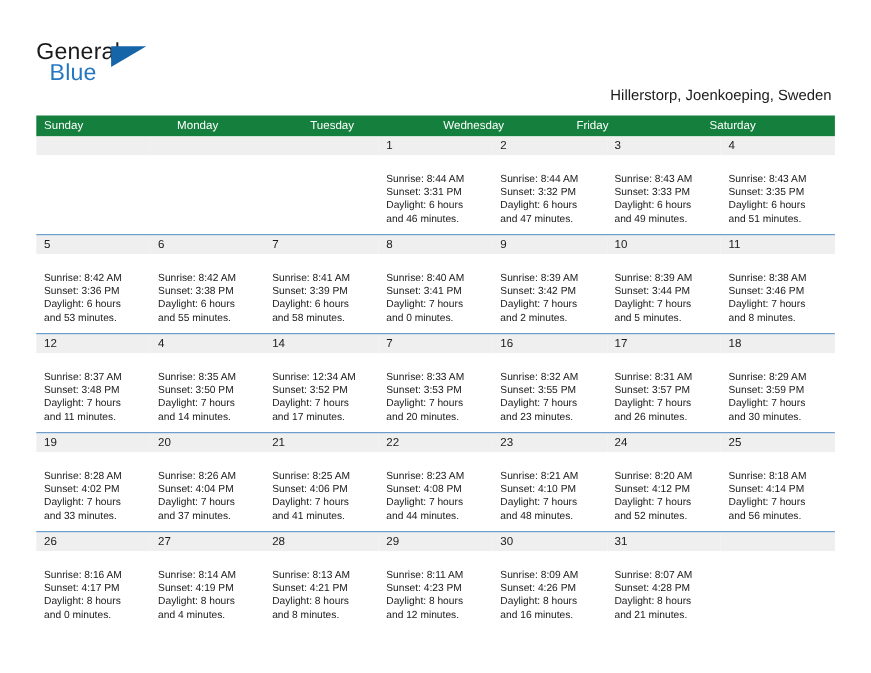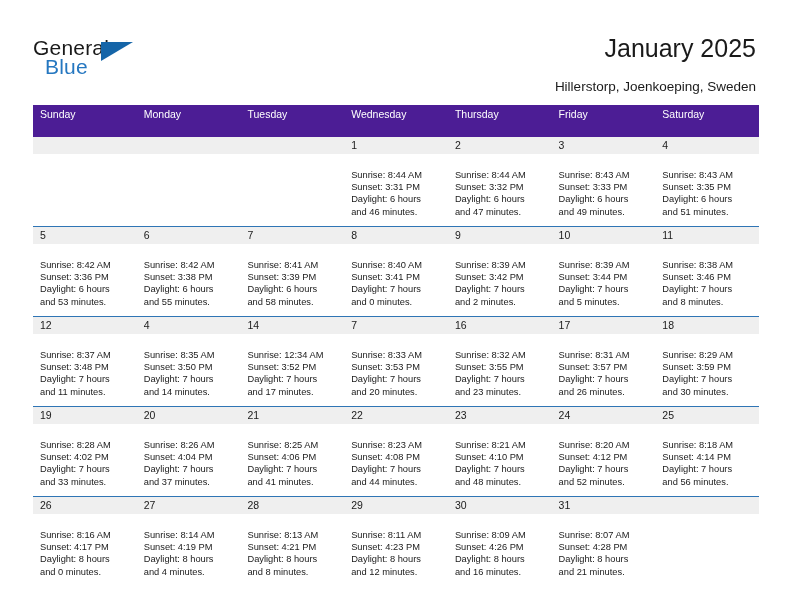--- a/index.html
+++ b/index.html
@@ -85,22 +85,22 @@
 
   
   .calendar {
     position: absolute;
     left: 33px;
     top: 105px;
     width: 726px;
   }
   .weekday-row {
     display: flex;
-    background: #4c1d95;
-    height: 32px;
+    background: #15803d;
+    height: 19px;
   }
   .weekday-cell {
     flex: 1 1 0;
     color: #ffffff;
     font-size: 10.5px;
     line-height: 19px;
     padding-left: 7px;
     box-sizing: border-box;
     white-space: nowrap;
     overflow: hidden;
@@ -147,31 +147,29 @@
 <body>
 
 <div class="page">
 
   <div class="header">
     <div class="logo">
       <span class="logo-general">General</span>
       <span class="logo-triangle"></span>
       <span class="logo-blue">Blue</span>
     </div>
-    <div class="title">January 2025</div>
     <div class="subtitle">Hillerstorp, Joenkoeping, Sweden</div>
   </div>
 
   <div class="calendar">
     <div class="weekday-row" id="weekday-row">
         <div class="weekday-cell">Sunday</div>
         <div class="weekday-cell">Monday</div>
         <div class="weekday-cell">Tuesday</div>
         <div class="weekday-cell">Wednesday</div>
-        <div class="weekday-cell">Thursday</div>
         <div class="weekday-cell">Friday</div>
         <div class="weekday-cell">Saturday</div>
       </div>
     <div id="weeks-container">
         <div class="week-row">
           <div class="week-inner">
             <div class="day-cell empty">
               <div class="day-num-strip"></div>
             </div>
             <div class="day-cell empty">

